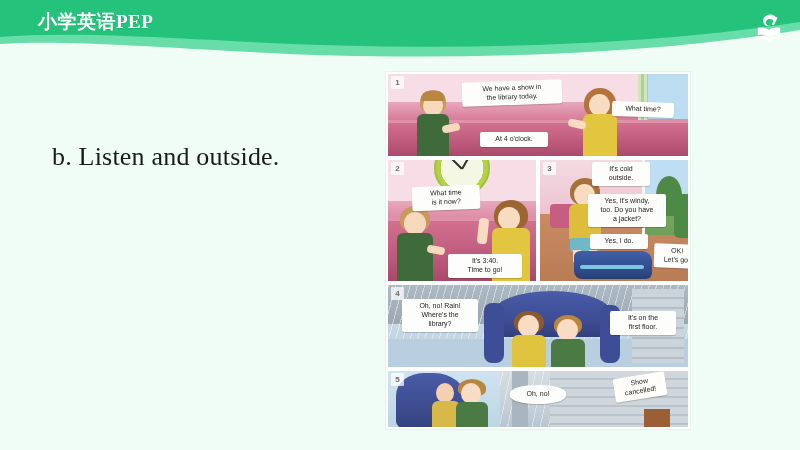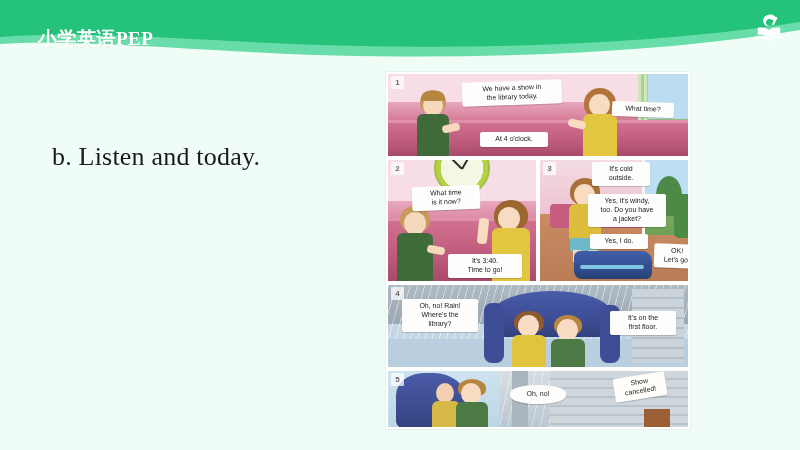--- a/index.html
+++ b/index.html
@@ -21,21 +21,21 @@
   .header-wrap {
     position: absolute; left: 0; top: 0;
     width: 800px; height: 72px;
     overflow: hidden;
     z-index: 2;
   }
   .header-wrap svg { display: block; }
 
   .header-title {
     position: absolute;
-    left: 38px; top: 26px;
+    left: 38px; top: 9px;
     font-family: "Liberation Serif", serif;
     font-size: 19px;
     font-weight: 700;
     color: #ffffff;
     letter-spacing: 0.5px;
     z-index: 4;
     white-space: nowrap;
     text-shadow: 0 1px 1px rgba(0,0,0,0.07);
   }
 
@@ -201,21 +201,21 @@
 
   <div class="header-title">小学英语PEP</div>
 
   <svg class="brand-logo" viewBox="0 0 48 48">
     <path d="M26 6 C19 6 15 11 16.5 16.5 C17.6 20.6 22 22.5 26 21 C23 21.4 20.5 20 20 17.6 C19.4 14.6 21.6 12 25 12 C27.6 12 29.6 13.4 31 15.6 L34 10.5 C31.8 7.8 29.2 6 26 6 Z" fill="#ffffff"></path>
     <path d="M33.8 9.4 C31 13.4 29 16.6 27.6 19.4 L30.4 20.4 C32 17.4 33.8 13.8 35.4 10.4 Z" fill="#ffffff"></path>
     <path d="M24 26.5 C20.5 23.5 14.5 22.6 9 23.8 L9 33.4 C14.5 32.2 20.5 33.2 24 36.2 C27.5 33.2 33.5 32.2 39 33.4 L39 23.8 C33.5 22.6 27.5 23.5 24 26.5 Z" fill="#ffffff"></path>
     <path d="M5.5 35.4 C12 33.6 19 34.6 24 38.6 C29 34.6 36 33.6 42.5 35.4 L42.5 38.6 C36 36.8 29 37.8 24 41.6 C19 37.8 12 36.8 5.5 38.6 Z" fill="#ffffff"></path>
   </svg>
 
-  <div class="main-heading">b. Listen and today.</div>
+  <div class="main-heading">b. Listen and outside.</div>
 
   <div class="comic">
 
     <div class="panel" id="p1">
       <div class="bg-livingroom"></div>
       <div class="bg-curtain"></div>
       <div class="bg-window"></div>
       <div class="sofa"></div>
 
       <div class="fig" style="left:24px;top:16px;width:44px;height:70px;">

